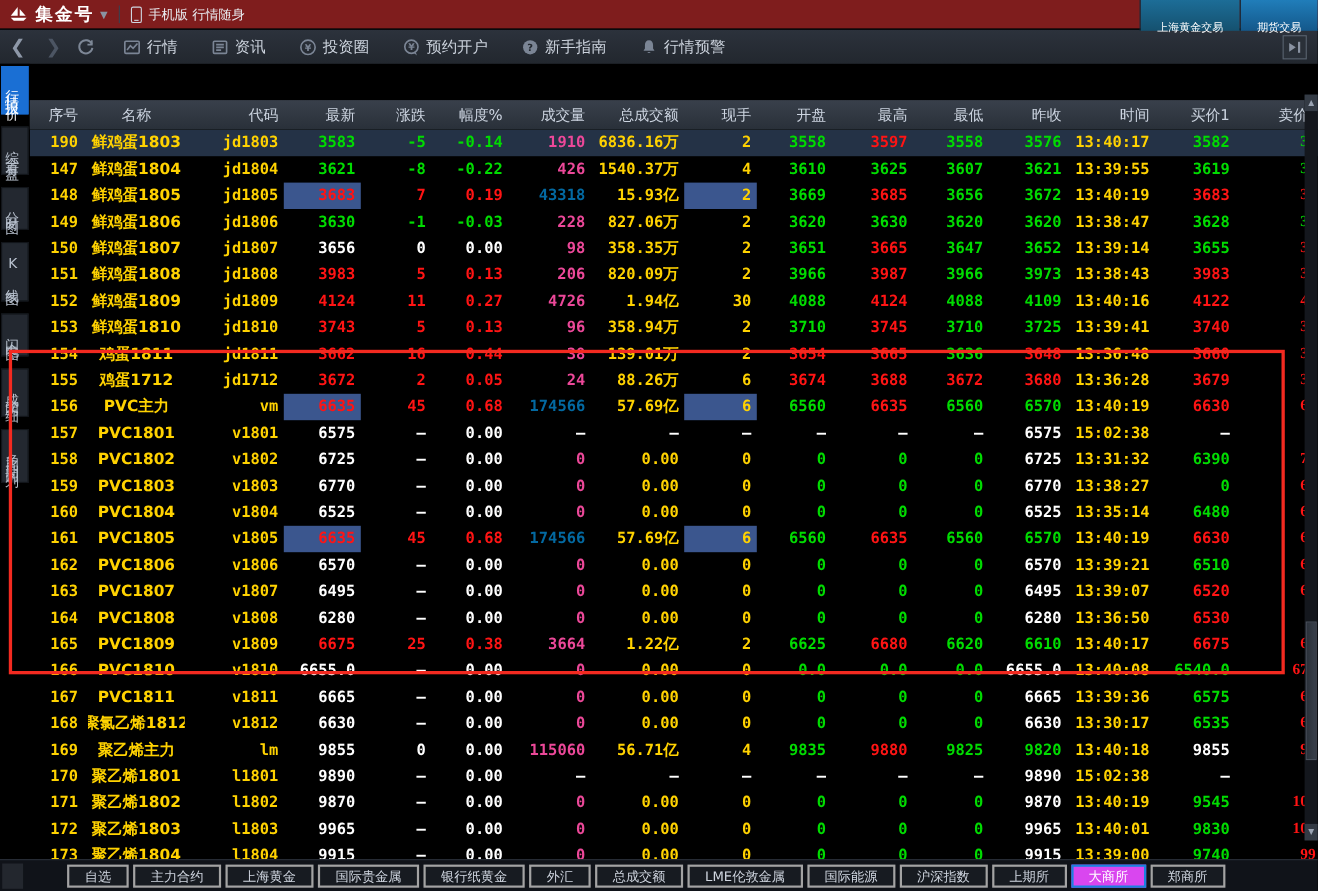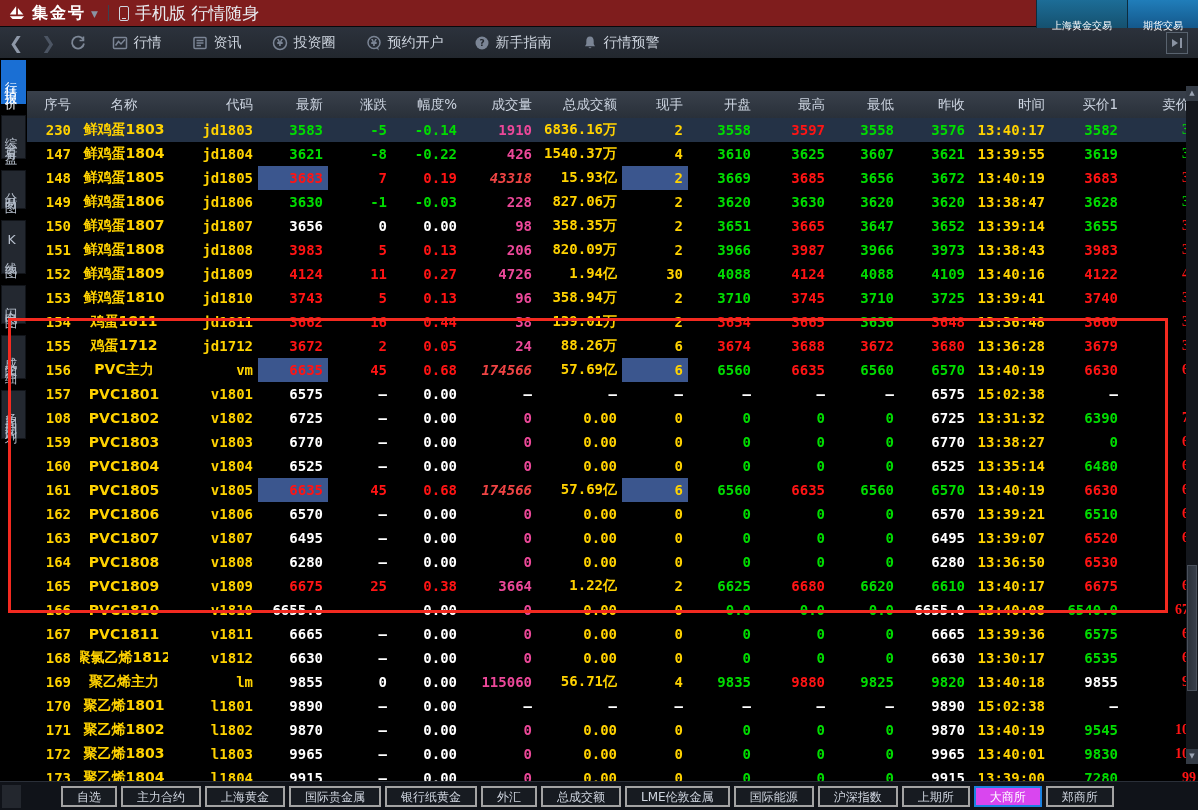--- a/index.html
+++ b/index.html
@@ -8,21 +8,21 @@
   #app { position:relative; width:1198px; height:810px; background:#000; }
 
   
   .titlebar { height:26px; background:#7f1d1d; display:flex; align-items:center; color:#fff; }
   .logo { margin:0 6px 0 8px; display:flex; align-items:center; }
   .app-title { font-size:16px; font-weight:bold; letter-spacing:2px; }
   .caret { color:#8a93a2; font-size:9px; margin:2px 8px 0 5px; }
   .tdiv { width:1px; height:16px; background:#3a4250; margin:0 10px 0 2px; }
   .phone-ic { width:10px; height:15px; border:1px solid #cfd6e0; border-radius:2px; margin-right:6px; position:relative; }
   .phone-ic:after { content:""; position:absolute; left:2px; bottom:1px; width:4px; height:1px; background:#cfd6e0;}
-  .subtitle { font-size:17px; color:#e8ebf0; }
+  .subtitle { font-size:12px; color:#e8ebf0; }
   .tspacer { flex:1; }
   .top-btn { height:26px; line-height:26px; padding:15px 15px; font-size:10px; color:#fff; cursor:pointer; }
   .top-btn.gold { background:linear-gradient(#1d6f9a,#15516f); border-left:1px solid #0c2c3e;}
   .top-btn.fut  { background:linear-gradient(#2180bd,#14588b); border-left:1px solid #0c2c3e;}
 
   
   .toolbar { height:32px; background:linear-gradient(#2c323c,#22272e); border-top:1px solid #07090c;
     display:flex; align-items:center; color:#ccd3dd; }
   .nav-arrow { font-size:17px; padding:0 9px; color:#8e98a8; cursor:pointer; font-weight:bold;}
   .nav-arrow.dim { color:#4c5563; }
@@ -50,21 +50,21 @@
   .rows { height:696px; overflow:hidden; background:#000; }
   .row { height:24px; align-items:center;
     font-family:"DejaVu Sans Mono","DejaVu Sans",monospace; font-weight:bold; font-size:14px; }
   .row.sel { background:#243246; }
   .cell { text-align:right; padding-right:5px; white-space:nowrap; overflow:hidden; height:100%;
     display:flex; align-items:center; justify-content:flex-end; }
   .col0 { padding-right:9px; }
   .col1 { justify-content:center; text-align:center; padding-right:0;
     font-family:"DejaVu Sans",sans-serif; letter-spacing:0; }
   .col15 { padding-right:2px;font-family:Liberation Serif, serif; }
-  .y{color:#ffd200;} .g{color:#00dc00;} .r{color:#ff1414;} .w{color:#fff;} .gy{color:#ec4899;} .o{color:#ef4444;font-style:italic;}
+  .y{color:#ffd200;} .g{color:#00dc00;} .r{color:#ff1414;} .w{color:#fff;} .gy{color:#ec4899;} .o{color:#0369a1;}
   .hl { background:#3b568e; }
 
   
   .red-rect { position:absolute; left:8px; top:318px; width:1160px; height:295px;
     border:3px solid #f32a20; z-index:40; pointer-events:none; }
 
   
   .vscroll { position:absolute; left:1186px; top:86px; width:12px; height:678px; background:#14171d; z-index:45;}
   .vs-btn { position:absolute; left:0; width:12px; height:15px; background:#343b45; color:#9aa3b2;
     font-size:7px; text-align:center; line-height:15px; cursor:pointer; }
@@ -205,21 +205,21 @@
           <span class="cell col9">开盘</span>
           <span class="cell col10">最高</span>
           <span class="cell col11">最低</span>
           <span class="cell col12">昨收</span>
           <span class="cell col13">时间</span>
           <span class="cell col14">买价1</span>
           <span class="cell col15">卖价1</span>
         </div>
       <div class="rows" id="rows">
           <div class="row sel">
-            <span class="cell col0 y">230</span>
+            <span class="cell col0 y">190</span>
             <span class="cell col1 y">鲜鸡蛋1803</span>
             <span class="cell col2 y">jd1803</span>
             <span class="cell col3 g">3583</span>
             <span class="cell col4 g">-5</span>
             <span class="cell col5 g">-0.14</span>
             <span class="cell col6 gy">1910</span>
             <span class="cell col7 y">6836.16万</span>
             <span class="cell col8 y">2</span>
             <span class="cell col9 g">3558</span>
             <span class="cell col10 r">3597</span>
@@ -421,21 +421,21 @@
             <span class="cell col8 w">—</span>
             <span class="cell col9 w">—</span>
             <span class="cell col10 w">—</span>
             <span class="cell col11 w">—</span>
             <span class="cell col12 w">6575</span>
             <span class="cell col13 y">15:02:38</span>
             <span class="cell col14 w">—</span>
             <span class="cell col15 w"></span>
           </div>
           <div class="row">
-            <span class="cell col0 y">108</span>
+            <span class="cell col0 y">158</span>
             <span class="cell col1 y">PVC1802</span>
             <span class="cell col2 y">v1802</span>
             <span class="cell col3 w">6725</span>
             <span class="cell col4 w">—</span>
             <span class="cell col5 w">0.00</span>
             <span class="cell col6 gy">0</span>
             <span class="cell col7 y">0.00</span>
             <span class="cell col8 y">0</span>
             <span class="cell col9 g">0</span>
             <span class="cell col10 g">0</span>
@@ -705,21 +705,21 @@
             <span class="cell col4 w">—</span>
             <span class="cell col5 w">0.00</span>
             <span class="cell col6 gy">0</span>
             <span class="cell col7 y">0.00</span>
             <span class="cell col8 y">0</span>
             <span class="cell col9 g">0</span>
             <span class="cell col10 g">0</span>
             <span class="cell col11 g">0</span>
             <span class="cell col12 w">9915</span>
             <span class="cell col13 y">13:39:00</span>
-            <span class="cell col14 g">7280</span>
+            <span class="cell col14 g">9740</span>
             <span class="cell col15 r">99</span>
           </div>
           <div class="row">
             <span class="cell col0 y">174</span>
             <span class="cell col1 y">聚乙烯1805</span>
             <span class="cell col2 y">l1805</span>
             <span class="cell col3 w">9855</span>
             <span class="cell col4 w">0</span>
             <span class="cell col5 w">0.00</span>
             <span class="cell col6 gy">115060</span>

